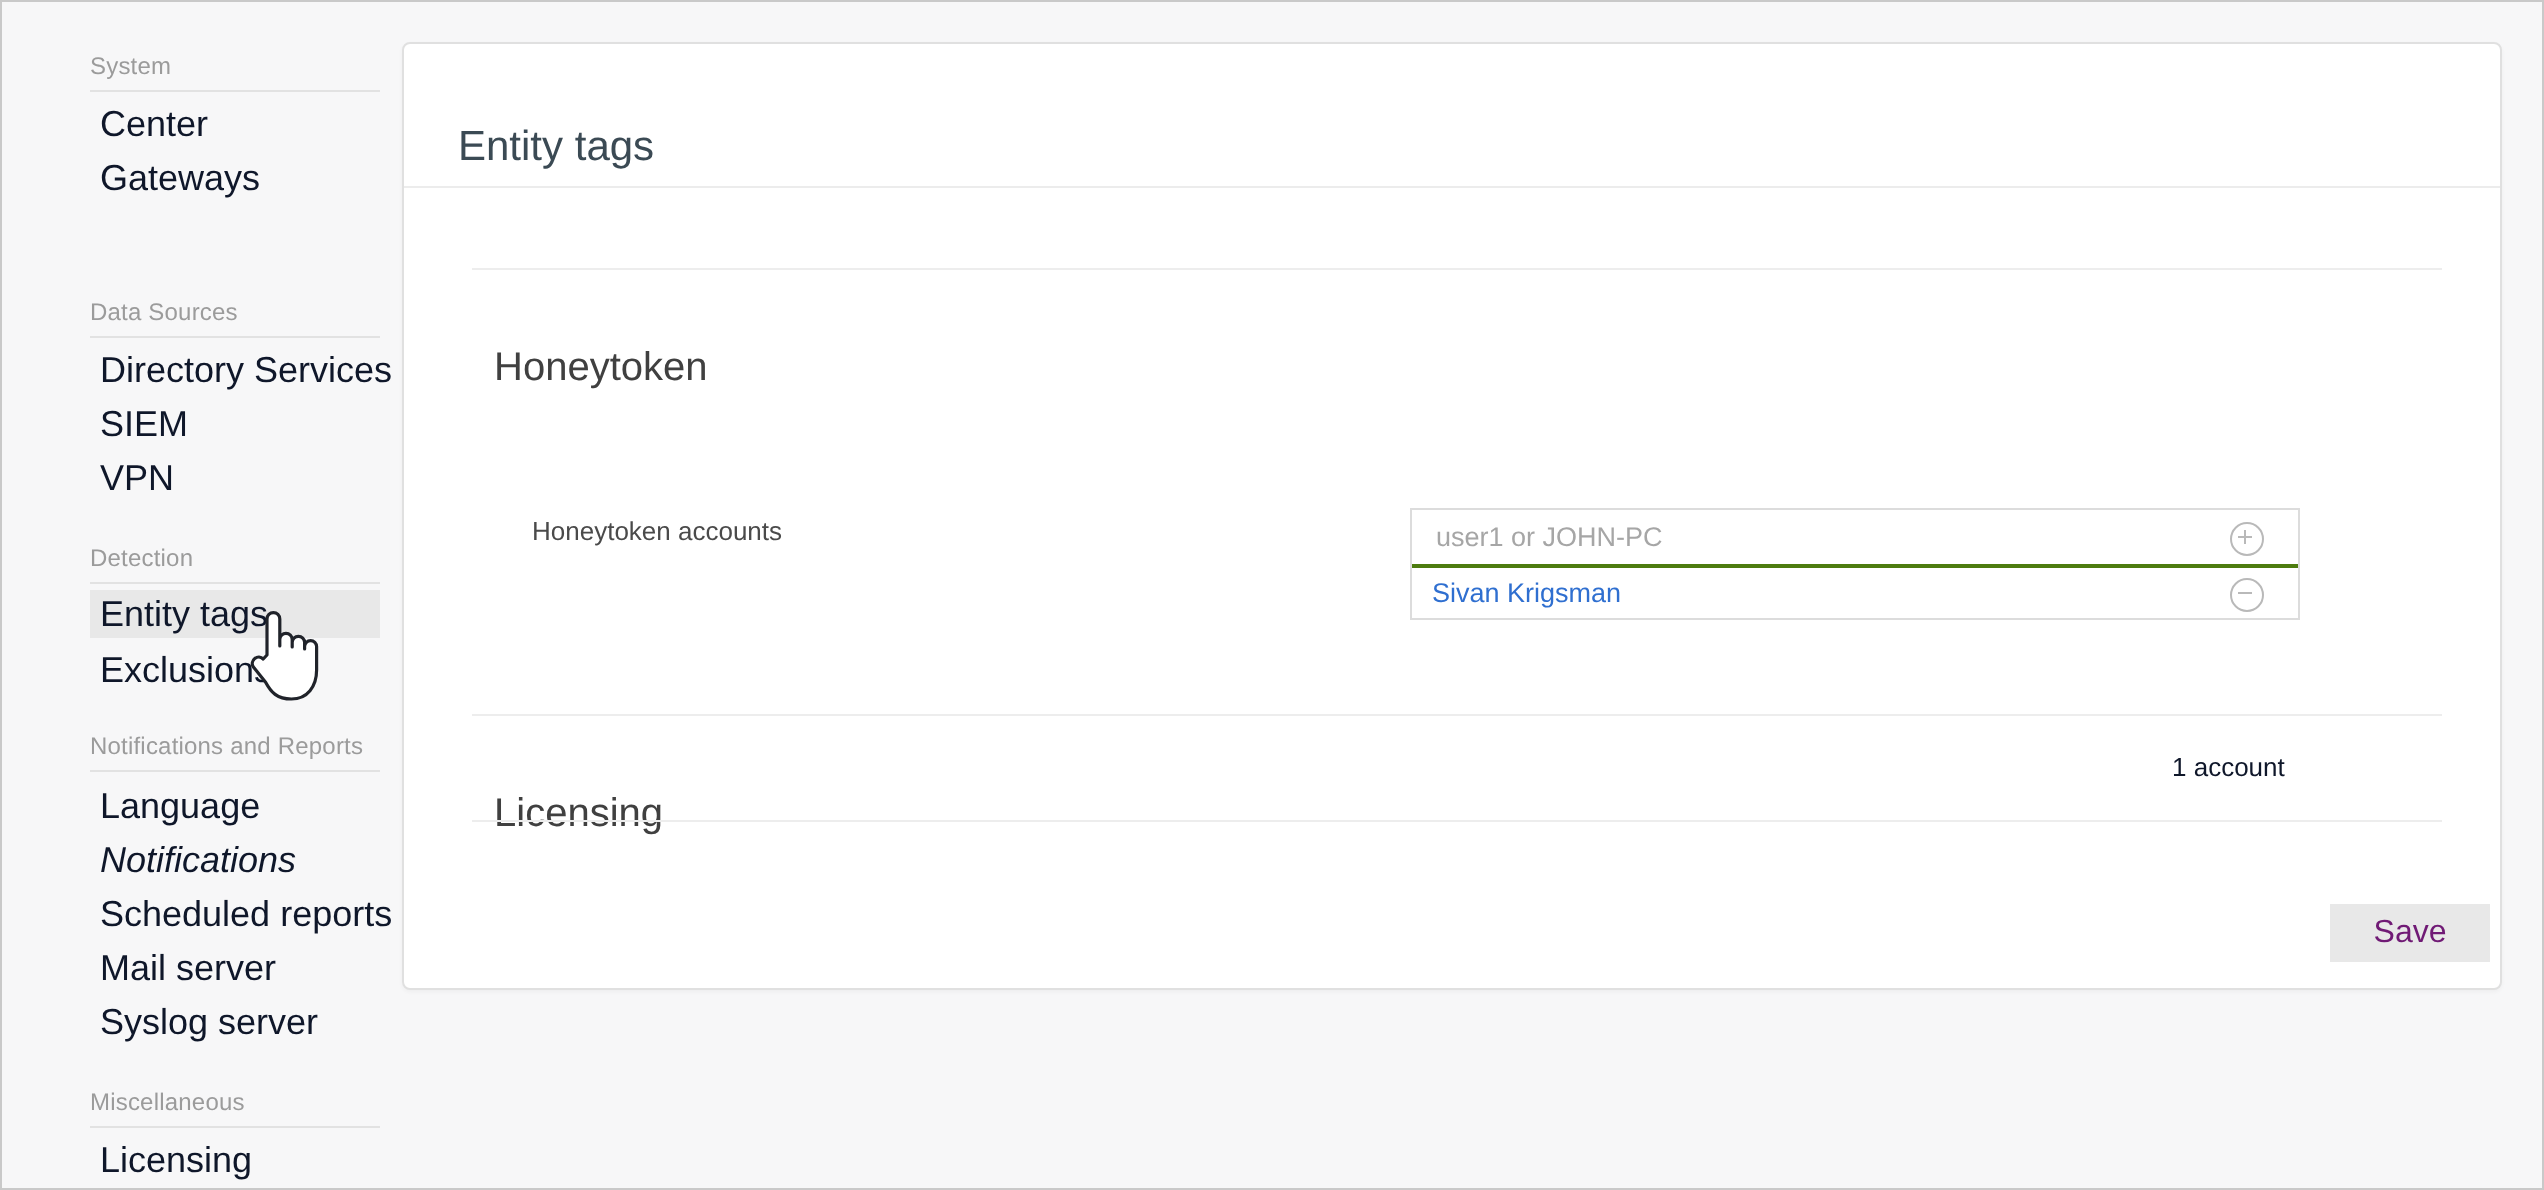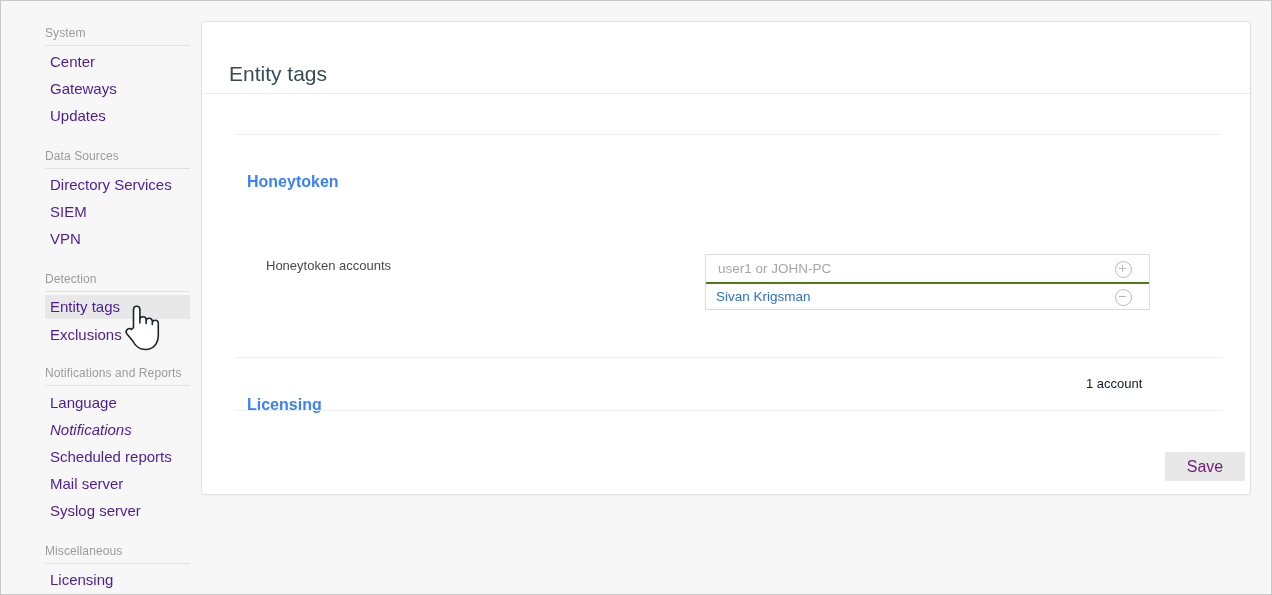--- a/index.html
+++ b/index.html
@@ -46,22 +46,22 @@
     letter-spacing: 0.1px;
   }
   .nav-item {
     position: absolute;
     left: 44px;
     width: 145px;
     height: 24px;
     line-height: 24px;
     padding-left: 5px;
     box-sizing: border-box;
-    font-size: 15px;
-    color: #4c1d95;
+    font-size: 18px;
+    color: #0f172a;
     cursor: pointer;
     white-space: nowrap;
   }
   .nav-item.selected {
     background: #e8e8e8;
   }
 
   
   .cursor {
     position: absolute;
@@ -105,23 +105,23 @@
   .inner-rule {
     position: absolute;
     left: 34px;
     width: 985px;
     height: 1px;
     background: #ededed;
   }
 
   .section-title {
     position: absolute;
-    font-size: 16px;
-    color: #3b82f6;
-    font-weight: 700;
+    font-size: 20px;
+    color: #404040;
+    font-weight: 400;
   }
 
   .field-label {
     position: absolute;
     font-size: 13px;
     color: #4a4a4a;
   }
 
   .tag-box {
     position: absolute;
@@ -216,23 +216,20 @@
 <div id="app">
 
   <nav class="sidebar">
 
     <div class="nav-group-header" style="top:25px;">System</div>
     <div class="nav-item" style="top:49px;">
       <span>Center</span>
     </div>
     <div class="nav-item" style="top:76px;">
       <span>Gateways</span>
-    </div>
-    <div class="nav-item" style="top:103px;">
-      <span>Updates</span>
     </div>
 
     <div class="nav-group-header" style="top:148px;">Data Sources</div>
     <div class="nav-item" style="top:172px;">
       <span>Directory Services</span>
     </div>
     <div class="nav-item" style="top:199px;">
       <span>SIEM</span>
     </div>
     <div class="nav-item" style="top:226px;">

